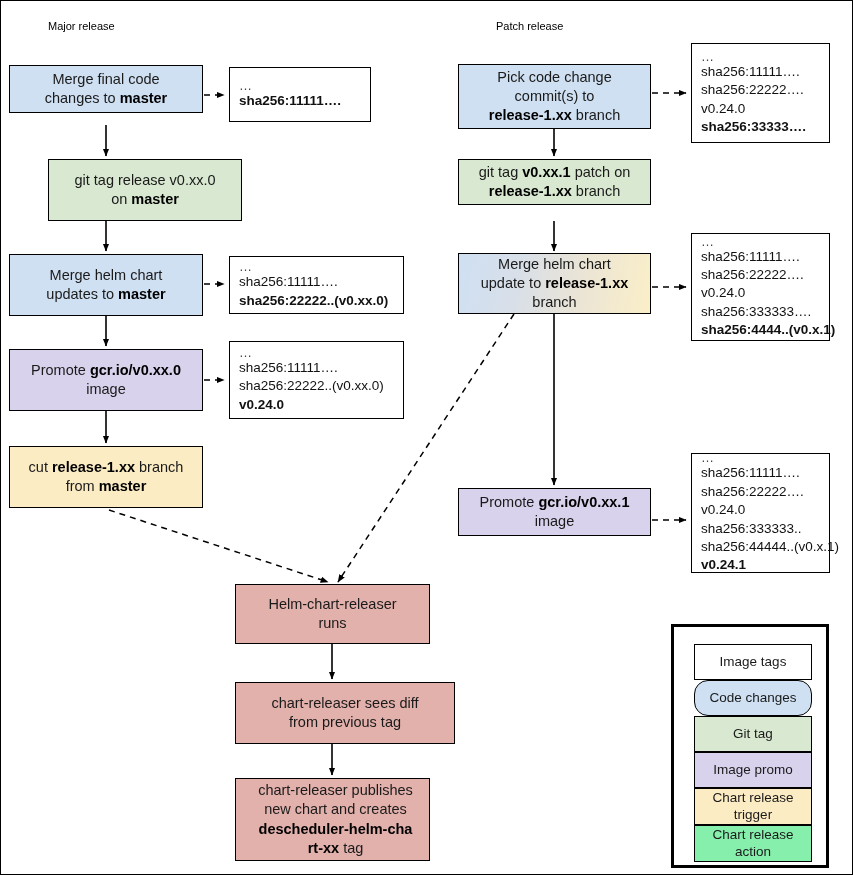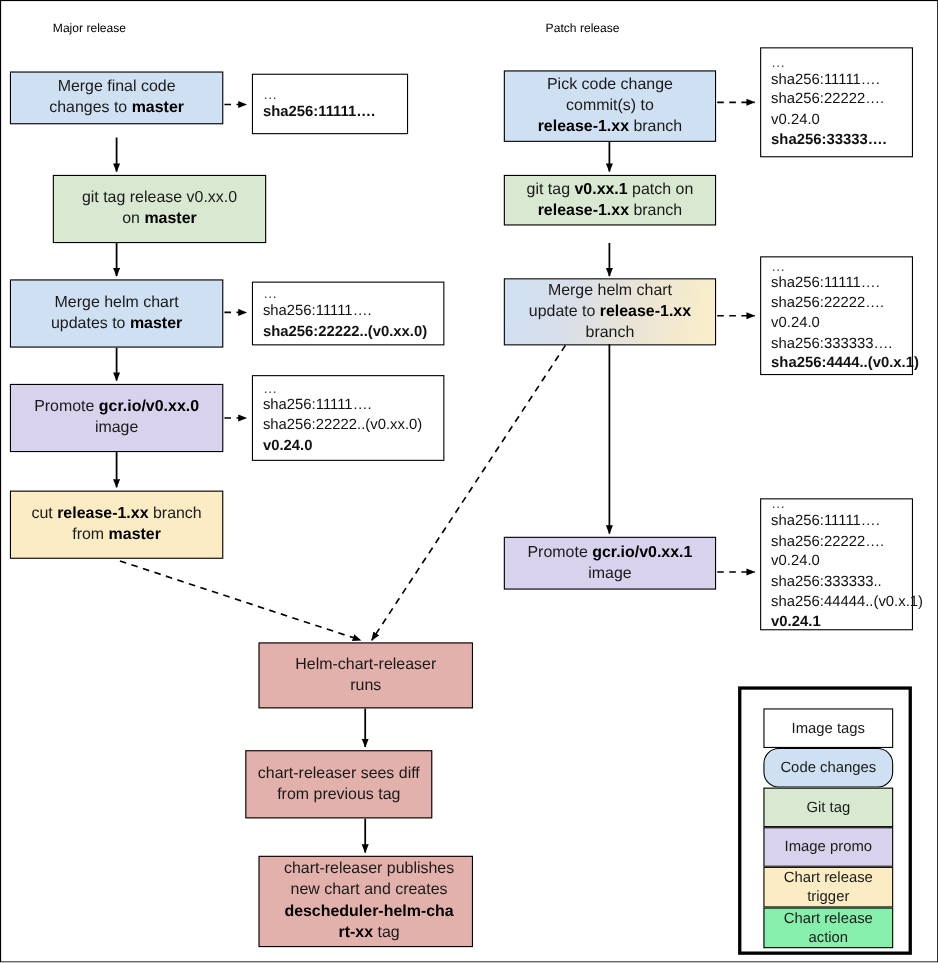--- a/index.html
+++ b/index.html
@@ -238,21 +238,21 @@
     <span class="ln b">v0.24.1</span>
   </div>
 
   <div class="node c-action" style="left:234px;top:583px;width:195px;height:60px;">
     <div>
       <span class="t">Helm-chart-releaser</span>
       <span class="t">runs</span>
     </div>
   </div>
 
-  <div class="node c-action" style="left:222px;top:681px;width:170px;height:62px;justify-content:center;">
+  <div class="node c-action" style="left:234px;top:681px;width:220px;height:62px;justify-content:center;">
     <div>
       <span class="t">chart-releaser sees diff</span>
       <span class="t">from previous tag</span>
     </div>
   </div>
 
   <div class="node c-action" style="left:234px;top:777px;width:195px;height:83px;padding-left:12px;">
     <div>
       <span class="t">chart-releaser publishes</span>
       <span class="t">new chart and creates</span>

